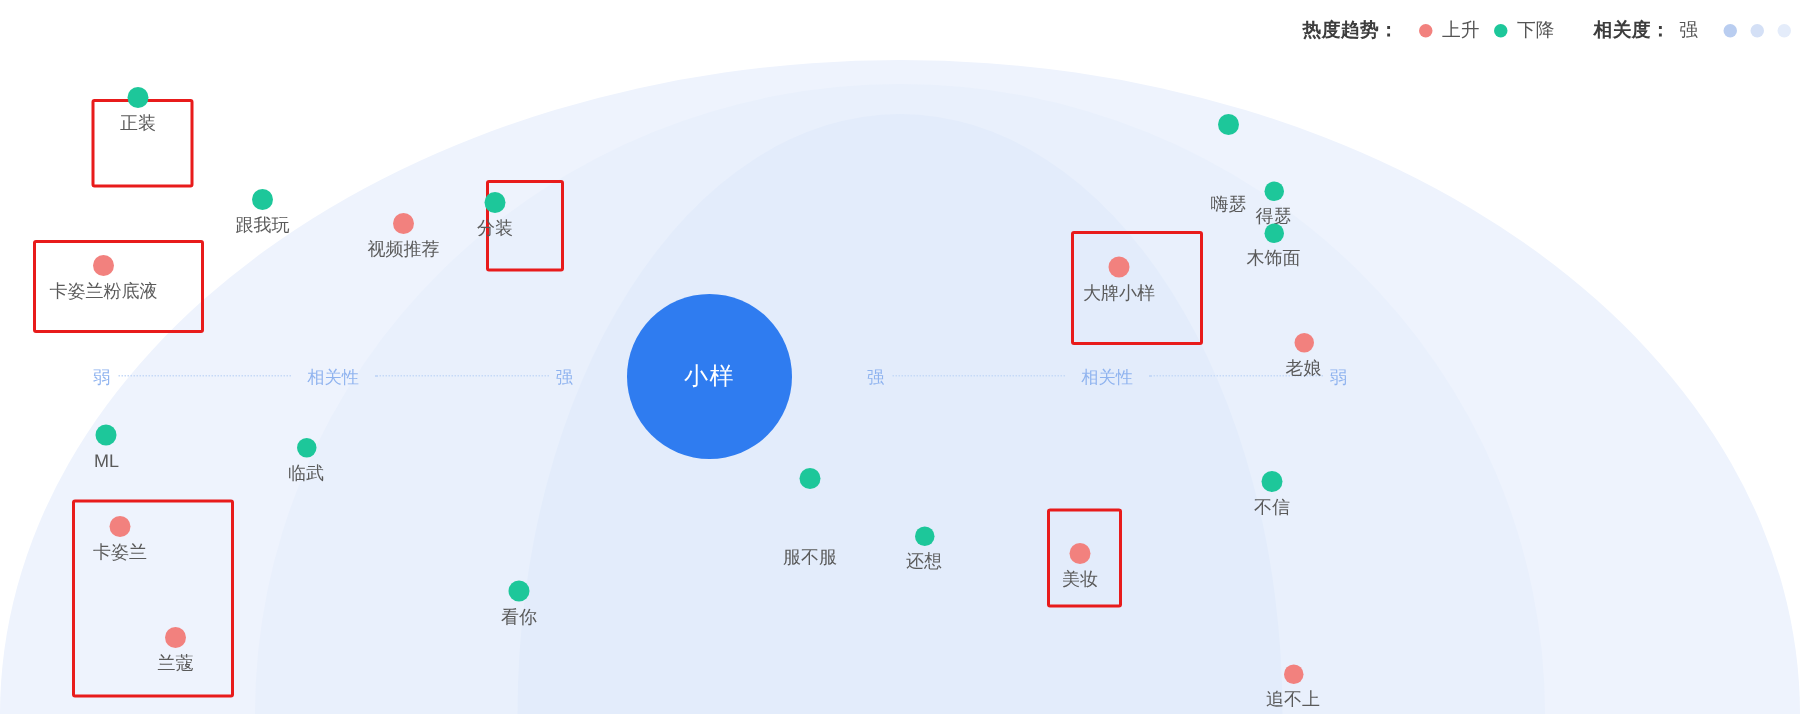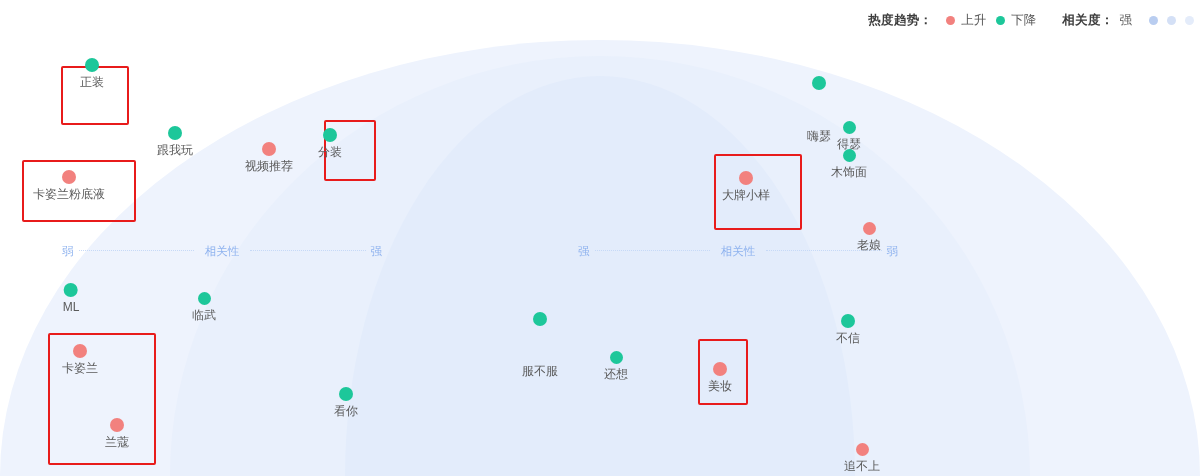--- a/index.html
+++ b/index.html
@@ -183,20 +183,23 @@
     <span class="cap">强</span>
   </div>
   <div class="axis right">
     <span class="cap">强</span>
     <span class="dots"></span>
     <span class="mid">相关性</span>
     <span class="dots"></span>
     <span class="cap">弱</span>
   </div>
 
+  <div class="center-bubble">
+    <span>小样</span>
+  </div>
 
   <div id="hl-layer">
       <div class="hl" style="left: 61px; top: 66px; width: 64px; height: 55px;"></div>
       <div class="hl" style="left: 22px; top: 160px; width: 110px; height: 58px;"></div>
       <div class="hl" style="left: 324px; top: 120px; width: 48px; height: 57px;"></div>
       <div class="hl" style="left: 48px; top: 333px; width: 104px; height: 128px;"></div>
       <div class="hl" style="left: 714px; top: 154px; width: 84px; height: 72px;"></div>
       <div class="hl" style="left: 698px; top: 339px; width: 46px; height: 62px;"></div>
     </div>
 

